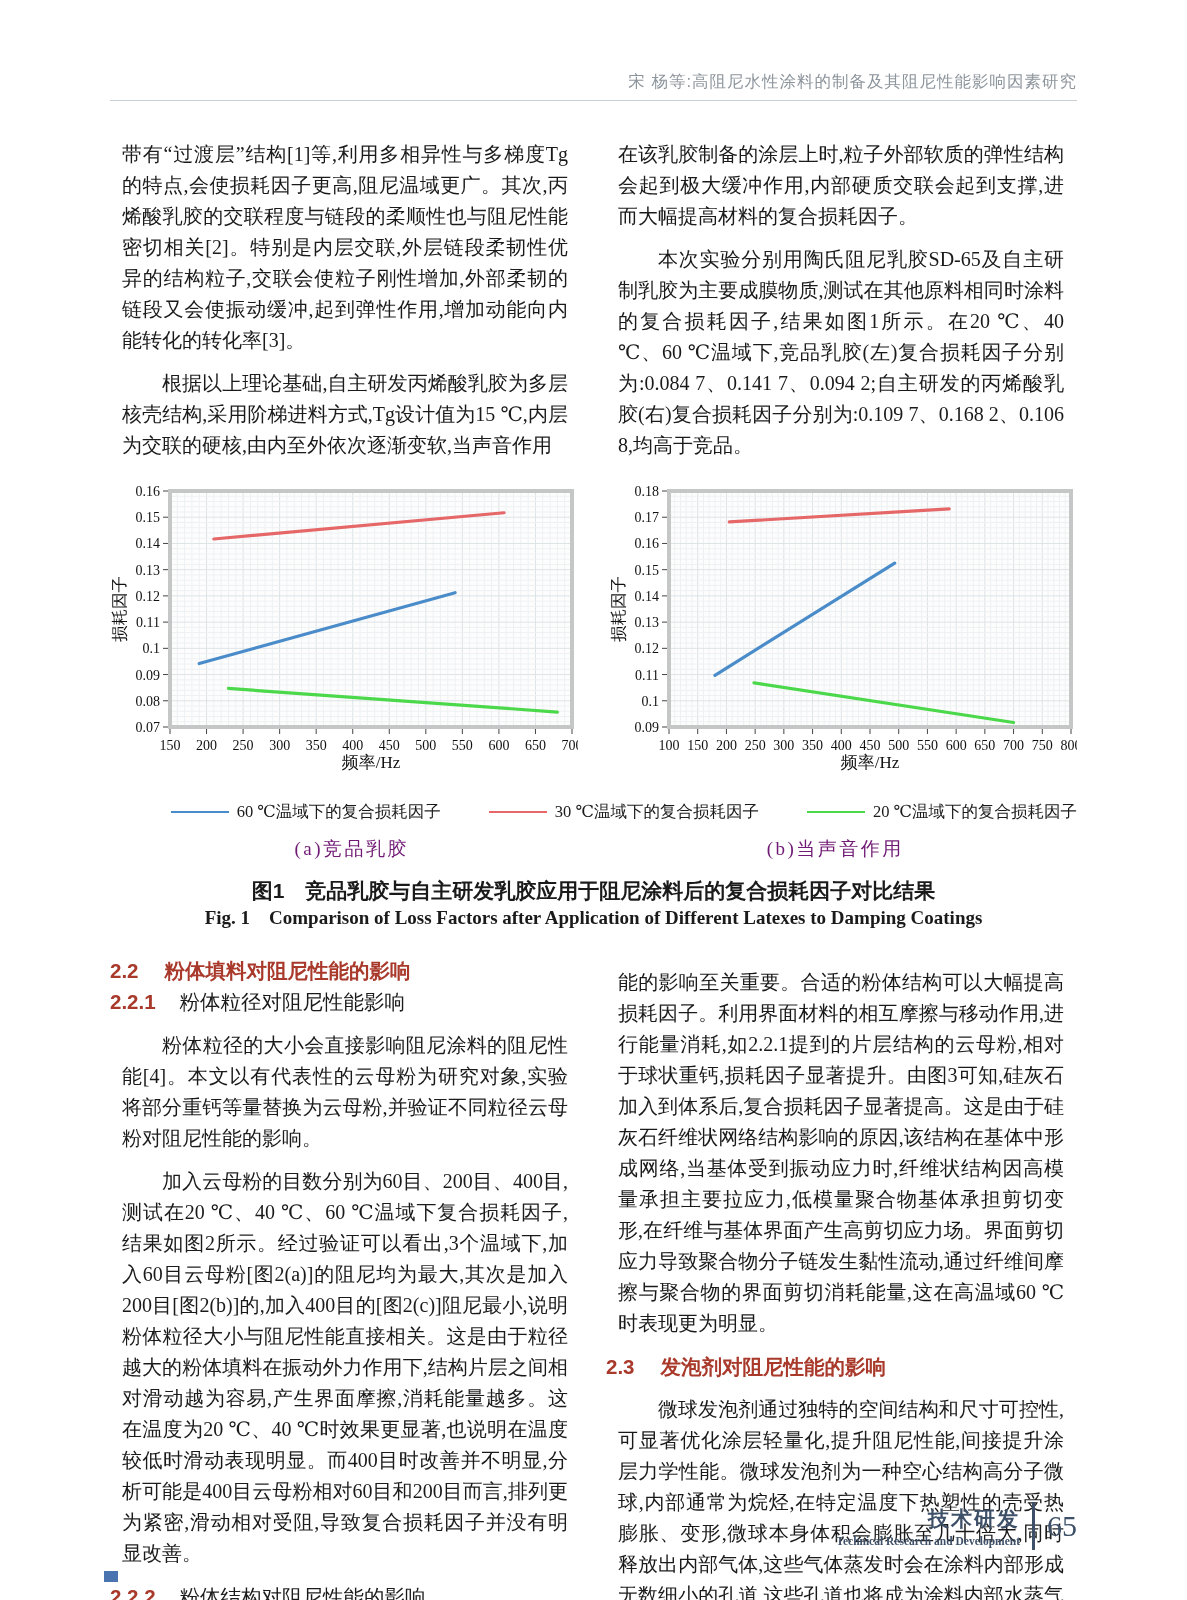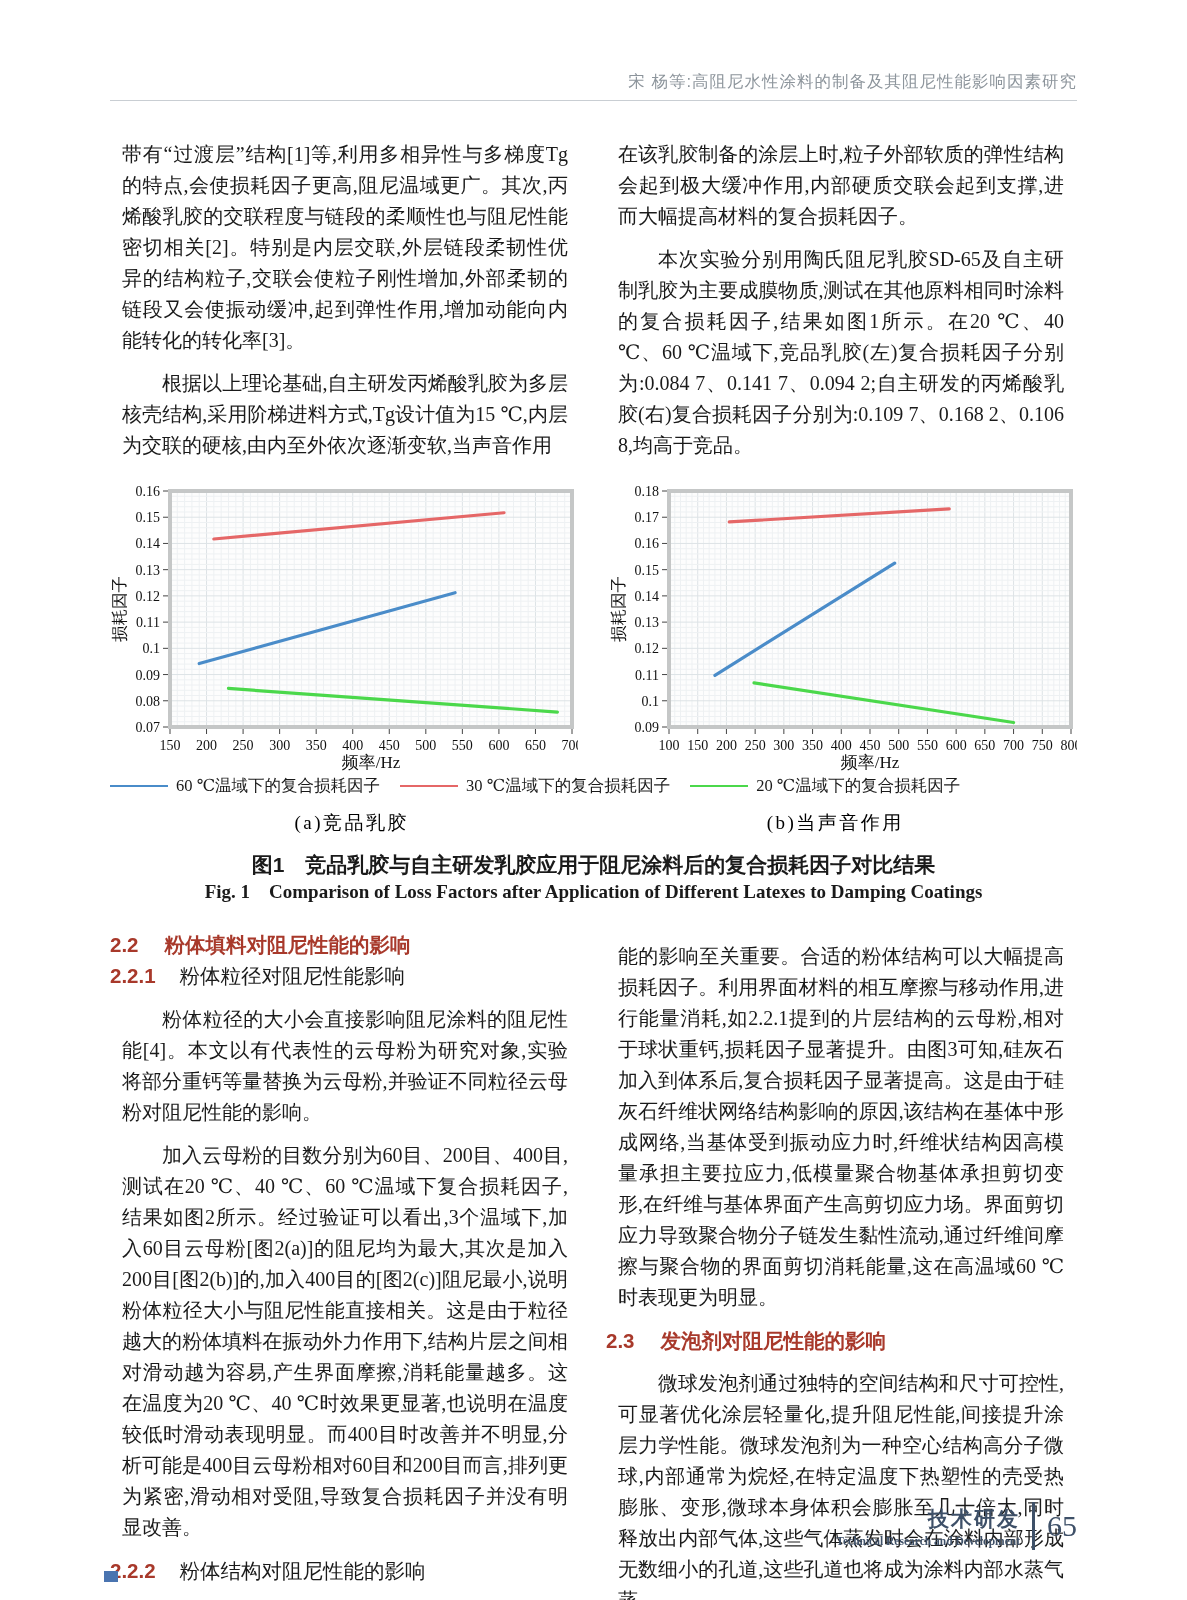--- a/index.html
+++ b/index.html
@@ -14,26 +14,26 @@
   .runrule{border:none;border-top:1.5px solid #c9ced3;margin:7px 0 0 0;}
   
   .twocol{display:flex;gap:26px;margin-top:26px;}
   .col{width:470px;text-align:justify;}
   .col p{margin:12px;font-size:20px;line-height:31px;}
   .indent{text-indent:2em;}
   
   .charts-row{display:flex;gap:22px;margin-top:10px;justify-content:space-between;}
   .chart{margin:0;}
   .chart svg{display:block;}
-  .legend{display:flex;justify-content:flex-start;gap:20px;margin-top:2px;align-items:center;}
+  .legend{display:flex;justify-content:flex-end;gap:48px;margin-top:28px;align-items:center;}
   .legend-item{display:flex;align-items:center;gap:8px;}
   .legend-line{display:inline-block;width:58px;height:2px;}
   .legend-label{font-size:16.5px;}
   .subcaps{display:flex;margin-top:13px;}
-  .subcap{width:50%;text-align:center;color:#000000;font-size:19px;letter-spacing:2.5px;}
+  .subcap{width:50%;text-align:center;color:#701a75;font-size:19px;letter-spacing:2.5px;}
   .cap-zh{margin-top:15px;text-align:center;font-family:"Liberation Sans","DejaVu Sans",sans-serif;
     font-weight:bold;font-size:21px;}
   .cap-en{text-align:center;font-weight:bold;font-size:19px;}
   
   .sec{margin-top:24px;}
   .h-red{margin:0;line-height:31px;font-family:"Liberation Sans","DejaVu Sans",sans-serif;
     font-weight:bold;font-size:20.5px;color:#a8392b;}
   .h-red .h-num{margin-right:26px;}
   .h-mixed{margin:0;line-height:31px;font-size:20.5px;font-weight:normal;}
   .h-mixed .h-num{color:#a8392b;font-family:"Liberation Sans","DejaVu Sans",sans-serif;

